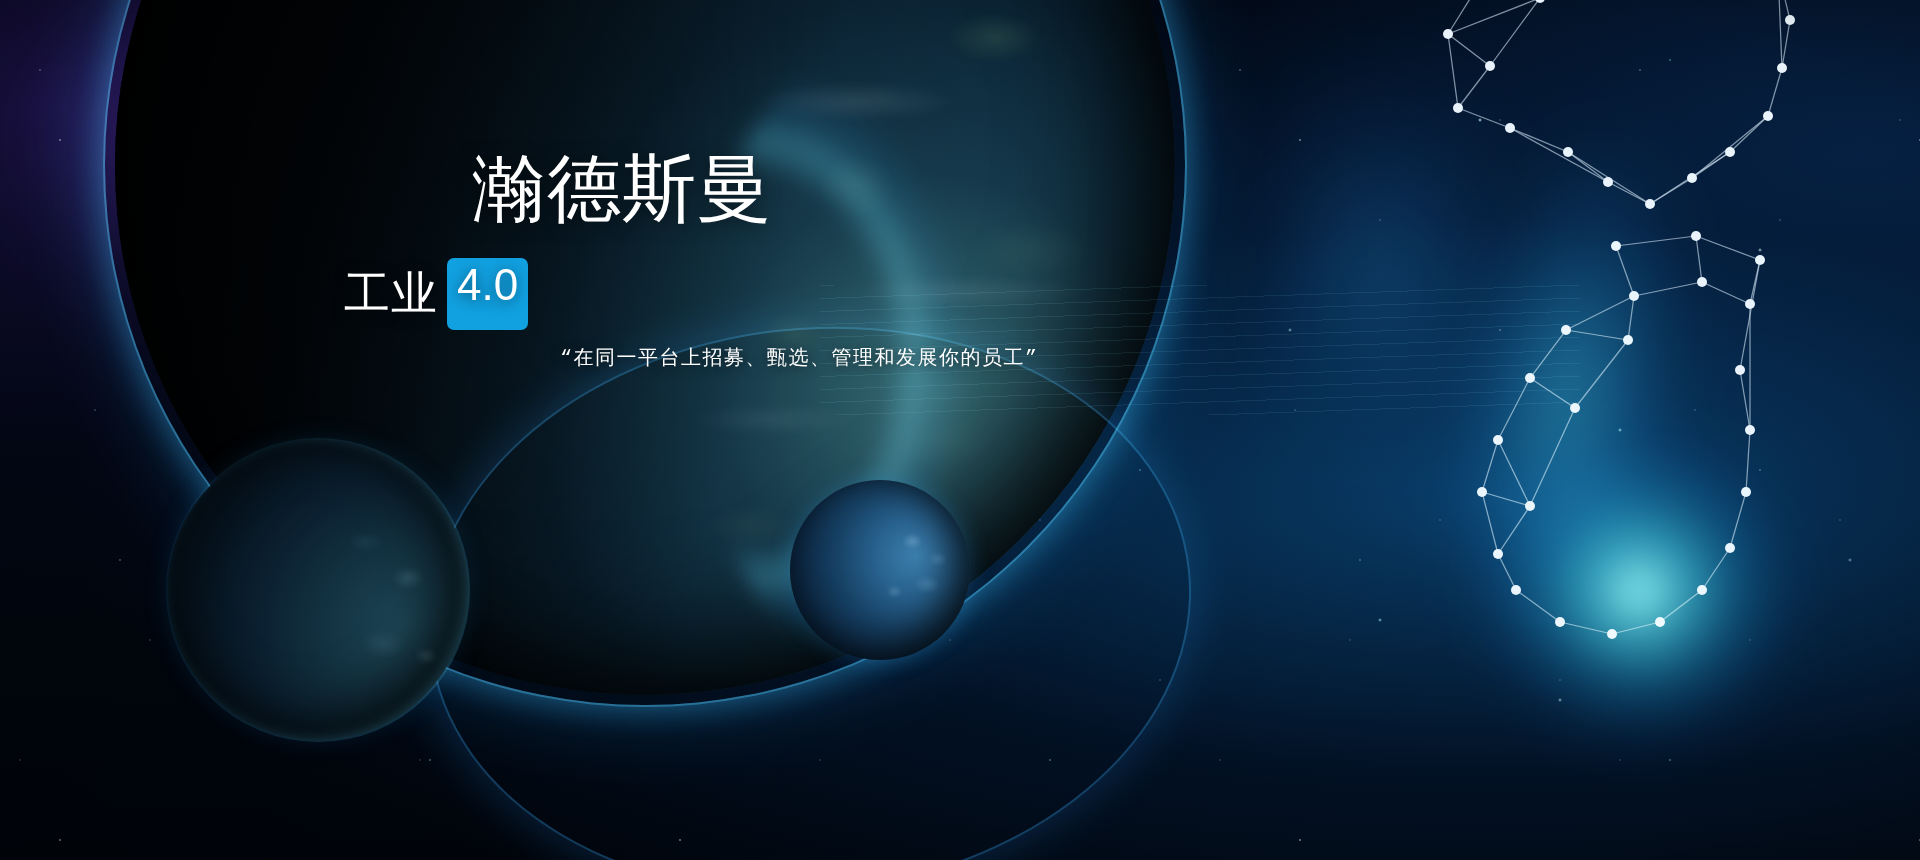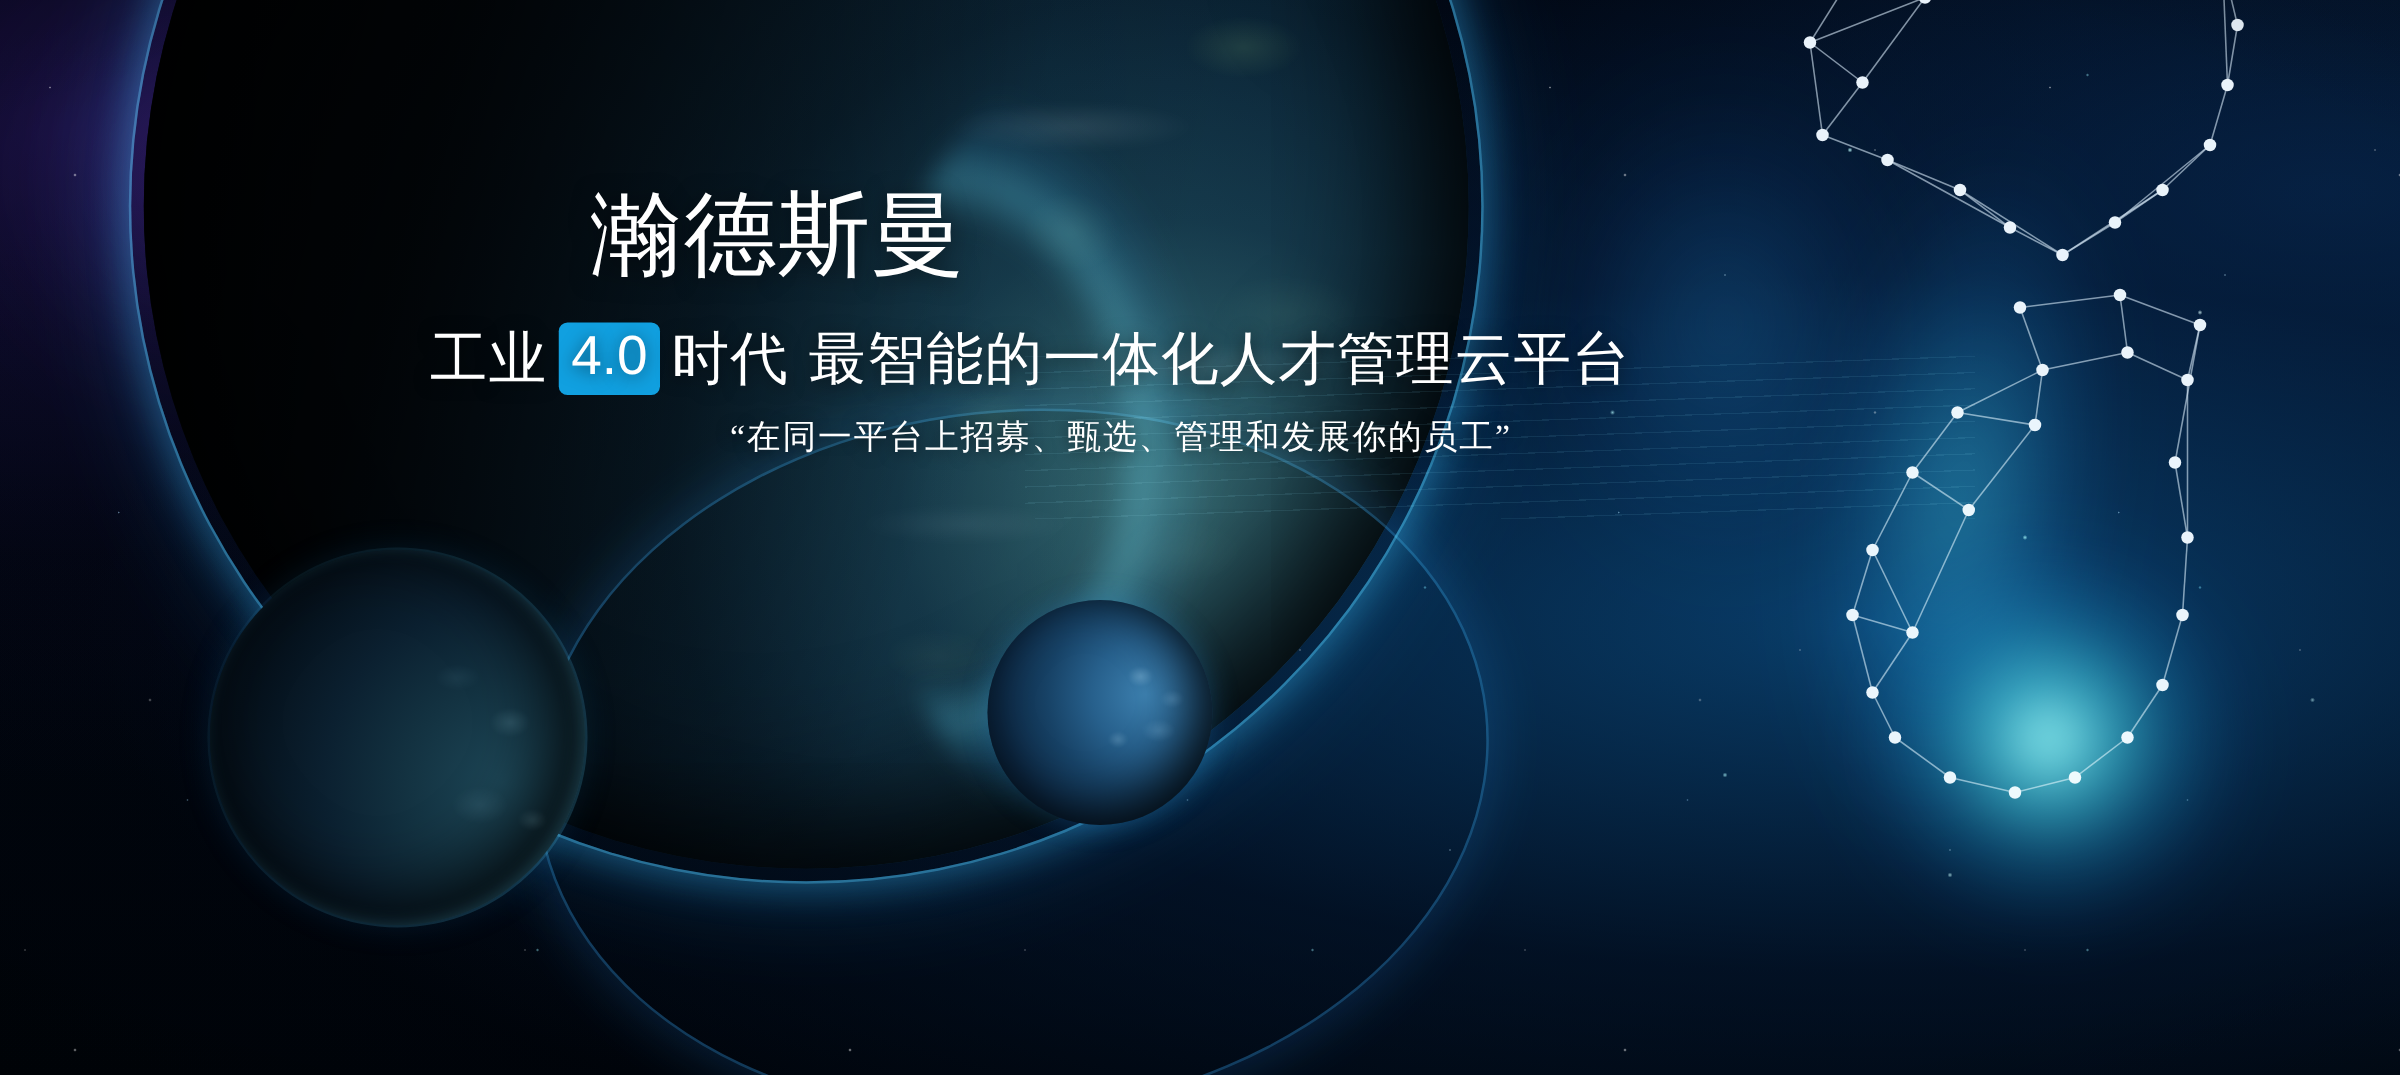--- a/index.html
+++ b/index.html
@@ -298,39 +298,39 @@
     text-shadow:0 2px 14px rgba(0,0,0,.55);
     font-family:"DejaVu Sans","Liberation Sans",sans-serif;
   }
   .tag-a{ letter-spacing:1px; }
   .badge-40{
     display:inline-block;
     background:#11a0e0;
     color:#ffffff;
     font-size:44px;
     line-height:1;
-    padding:5px 10px 9px 10px;
+    padding:5px 10px 23px 10px;
     border-radius:7px;
     margin:0 9px;
     font-family:"Liberation Sans","DejaVu Sans",sans-serif;
     letter-spacing:0px;
     text-align:right;
   }
   .tag-b{ letter-spacing:1px; }
 
   .quote{
     margin-top:16px;
-    margin-left:112px;
-    font-size:27px;
+    margin-left:88px;
+    font-size:20px;
     line-height:1.3;
     color:#ffffff;
     letter-spacing:1.5px;
     white-space:nowrap;
     text-shadow:0 2px 12px rgba(0,0,0,.6);
-    font-family:Liberation Serif, serif;
+    font-family:Liberation Mono, monospace;
   }
 
   
   .vignette{
     position:absolute; inset:0;
     background:radial-gradient(120% 108% at 50% 48%, rgba(0,0,0,0) 52%, rgba(0,0,0,.42) 86%, rgba(0,0,0,.66) 100%);
     pointer-events:none;
     z-index:10;
   }
 </style>
@@ -486,19 +486,18 @@
   <div class="vignette"></div>
 
   <div class="hero">
 
     <div class="brand-cn">瀚德斯曼</div>
 
 
     <div class="tagline">
       <span class="tag-a">工业</span>
       <span class="badge-40">4.0</span>
-      <span class="tag-b">时代 最智能的一体化人才管理云平台</span>
     </div>
 
     <div class="quote">“在同一平台上招募、甄选、管理和发展你的员工”</div>
   </div>
 
 </div>
 
 </body></html>

